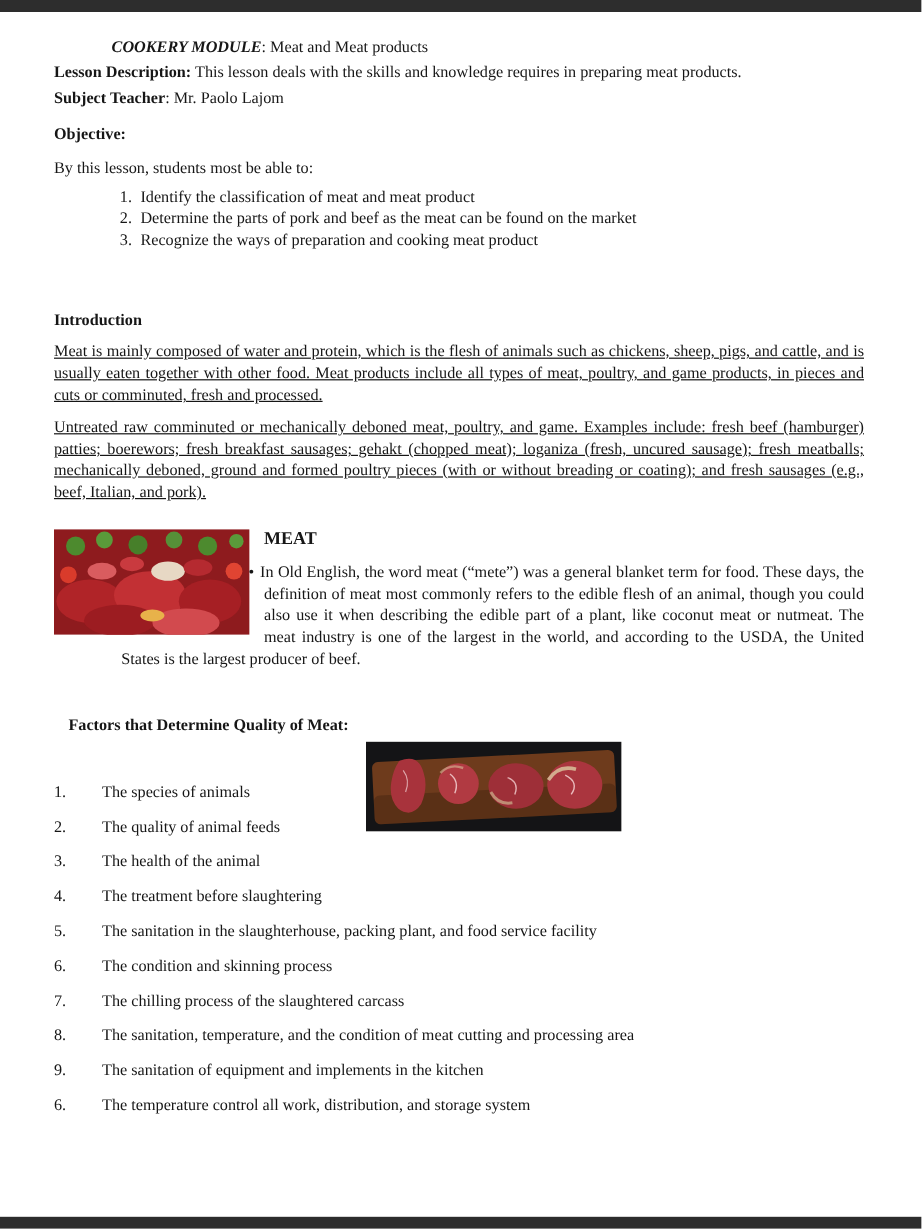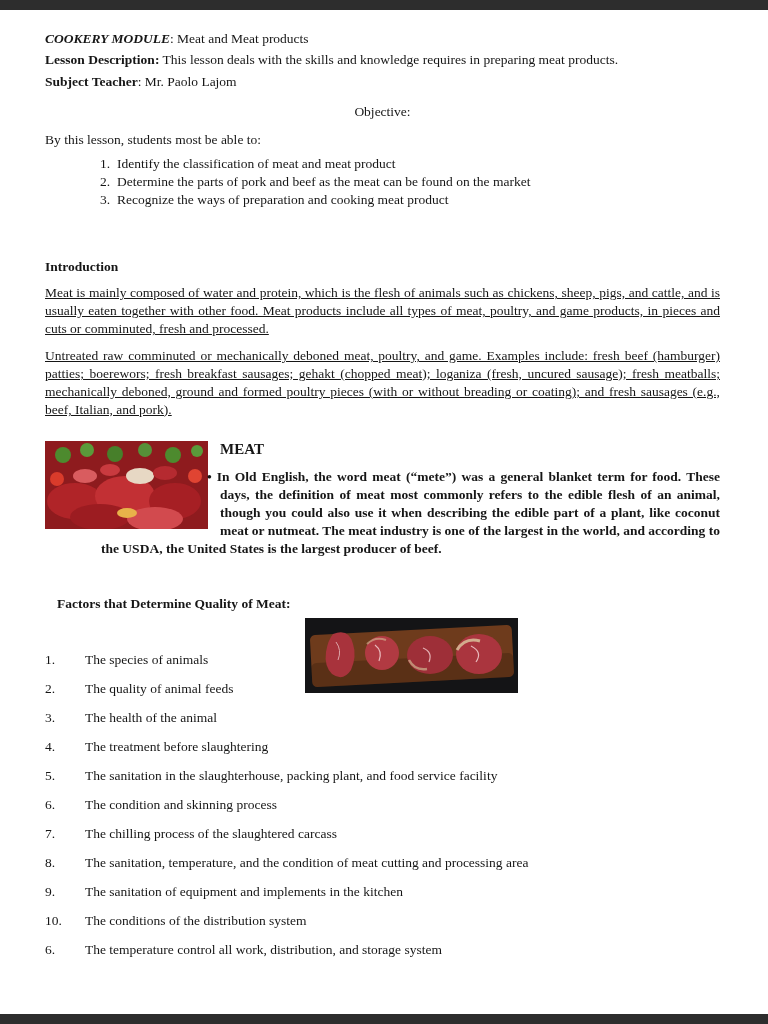--- a/index.html
+++ b/index.html
@@ -17,43 +17,43 @@
     position: absolute; left: 0; width: 768px; height: 10px;
     background: #2d2d2d;
   }
   .edge-top { top: 0; }
   .edge-bottom { bottom: 0; }
 
   .content { padding: 30px 48px 0 45px; }
 
   .hline { margin: 0 0 4px 0; line-height: 1.28; }
   .b { font-weight: bold; }
-  .i { font-style: italic; }
-
-  .heading { font-weight: normal; margin: 14px 0 0 0; text-align: center; }
+  .i { font-style: italic; margin-left: 48px; }
+
+  .heading { font-weight: bold; margin: 14px 0 0 0; }
   .byline { margin: 11px 0 0 0; line-height: 1.3; }
 
   .obj-list { margin: 7px 0 0 45px; }
   .obj-row { display: grid; grid-template-columns: 20px 1fr; column-gap: 7px; line-height: 1.33; }
   .obj-num { text-align: right; }
 
   .intro-heading { font-weight: bold; margin: 50px 0 0 0; }
   .para { margin: 9px 0 0 0; text-align: justify; line-height: 1.33; text-decoration: underline; }
 
   .meat-section { margin-top: 17px; padding-left: 43px; }
   .meat-section::after { content: ""; display: block; clear: both; }
   .meat-photo {
     float: left; width: 163px; height: 88px;
     margin: 0 12px 6px -43px;
   }
   .meat-photo svg { display: block; width: 100%; height: 100%; }
   .meat-title { font-weight: bold; font-size: 15px; margin: 22px 0 10px 0; }
   .meat-bullet {
     margin: 0; line-height: 1.33; text-align: justify;
-    padding-left: 13px; text-indent: -13px; font-weight: bold;
+    padding-left: 13px; text-indent: -13px;
   }
   .bullet-glyph { margin-right: 5px; }
 
   .factors { position: relative; margin-top: 38px; }
   .factors-heading { font-weight: bold; margin: 12px; }
   .steaks-photo {
     position: absolute; left: 260px; top: 22px;
     width: 213px; height: 75px;
   }
   .steaks-photo svg { display: block; width: 100%; height: 100%; }
@@ -191,24 +191,20 @@
         <div class="factor-row">
           <span>8.</span>
           <span>The sanitation, temperature, and the condition of meat cutting and processing area</span>
         </div>
 
         <div class="factor-row">
           <span>9.</span>
           <span>The sanitation of equipment and implements in the kitchen</span>
         </div>
 
-        <div class="factor-row">
-          <span>10.</span>
-          <span>The conditions of the distribution system</span>
-        </div>
 
         <div class="factor-row">
           <span>6.</span>
           <span>The temperature control all work, distribution, and storage system</span>
         </div>
       </div>
   </div>
 
 </div>
 

